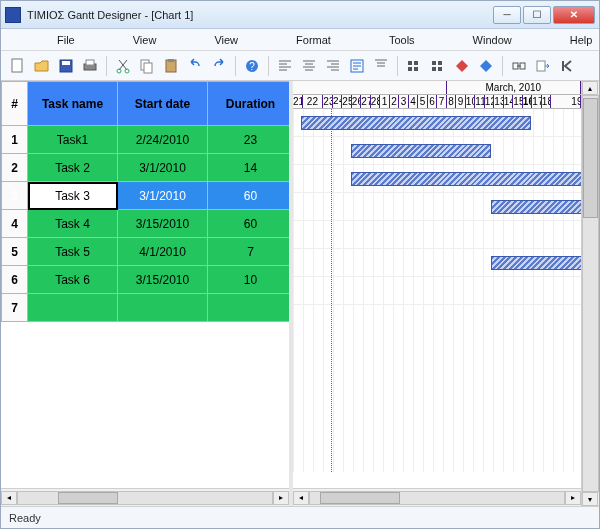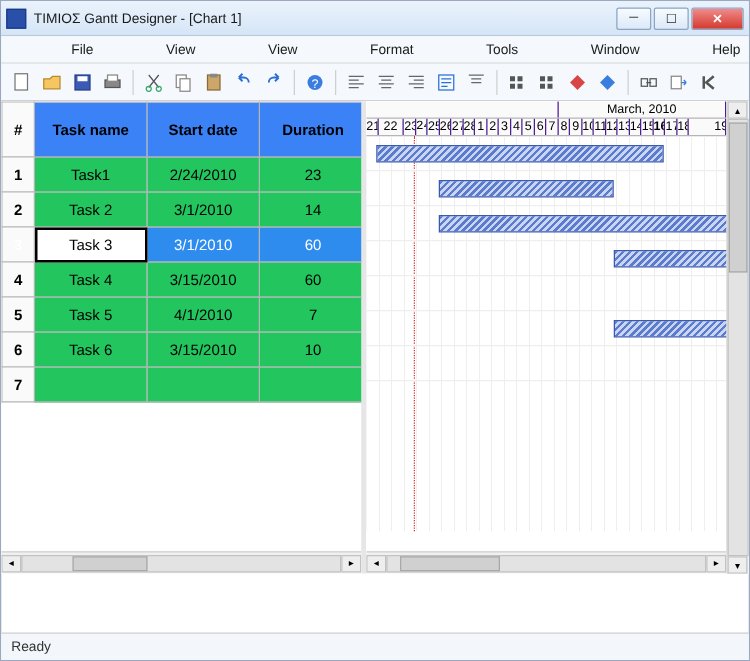--- a/index.html
+++ b/index.html
@@ -172,21 +172,21 @@
     height:18px; background:#f0f0f0; border-top:1px solid #cfcfcf;
     display:flex; align-items:center;
   }
   .scroll-track { flex:1; height:14px; background:#e3e3e3; border:1px solid #c2c2c2; position:relative;}
   .scroll-thumb { position:absolute; top:0; bottom:0; background:#d0d0d0; border:1px solid #a8a8a8;}
   .scroll-btn { width:16px;height:14px;border:1px solid #c2c2c2;background:#eee;display:flex;align-items:center;justify-content:center;font-size:8px;}
   .statusbar {
     height:22px; border-top:1px solid #cfcfcf;
     background:#f3f7fb;
     display:flex; align-items:center;
-    padding:0 8px; font-size:11px; color:#333;margin-top:47px;
+    padding:0 8px; font-size:11px; color:#333;
   }
   .right-scroll {
     width:18px; background:#f0f0f0; border-left:1px solid #cfcfcf;
     display:flex; flex-direction:column;
   }
   .rs-track{flex:1;background:#e3e3e3;border:1px solid #c2c2c2;position:relative;}
   .rs-thumb{position:absolute;left:0;right:0;background:#d0d0d0;border:1px solid #a8a8a8;}
   svg { display:block; }
 </style>
 </head>

